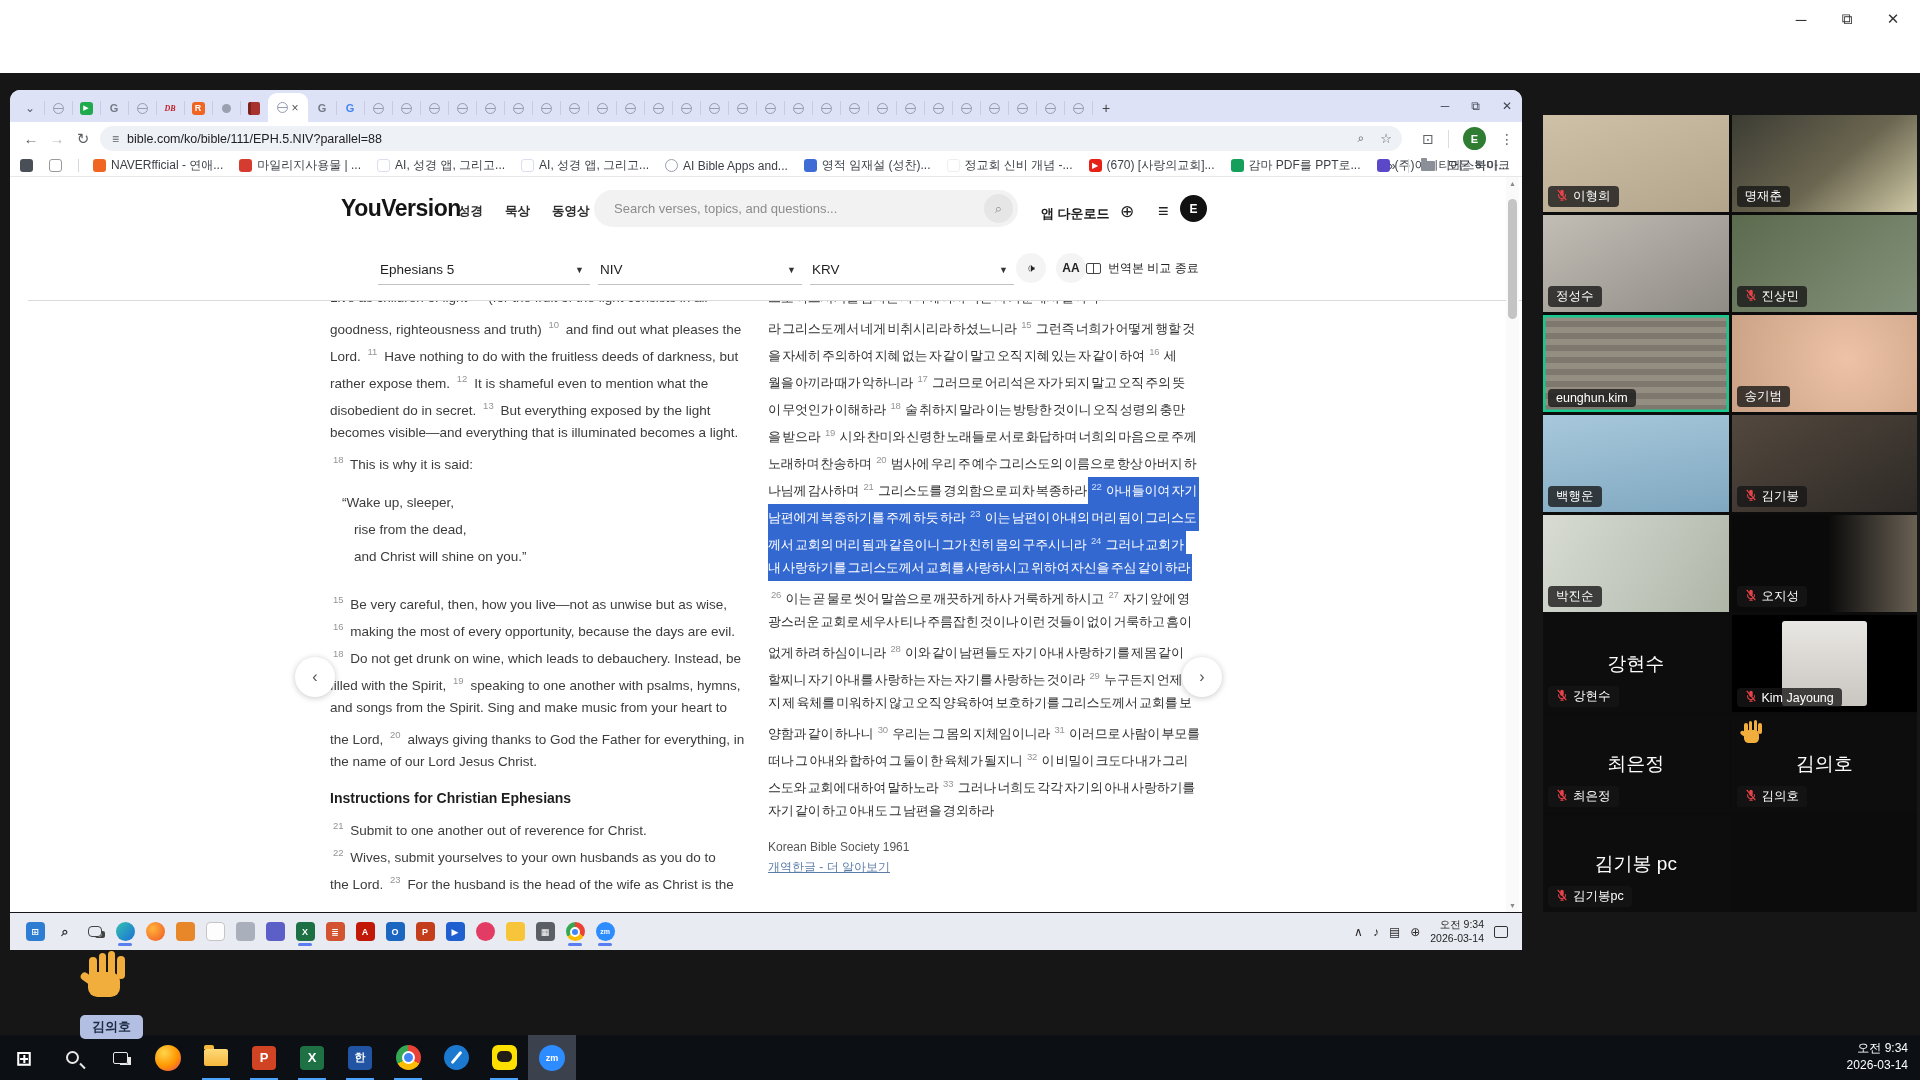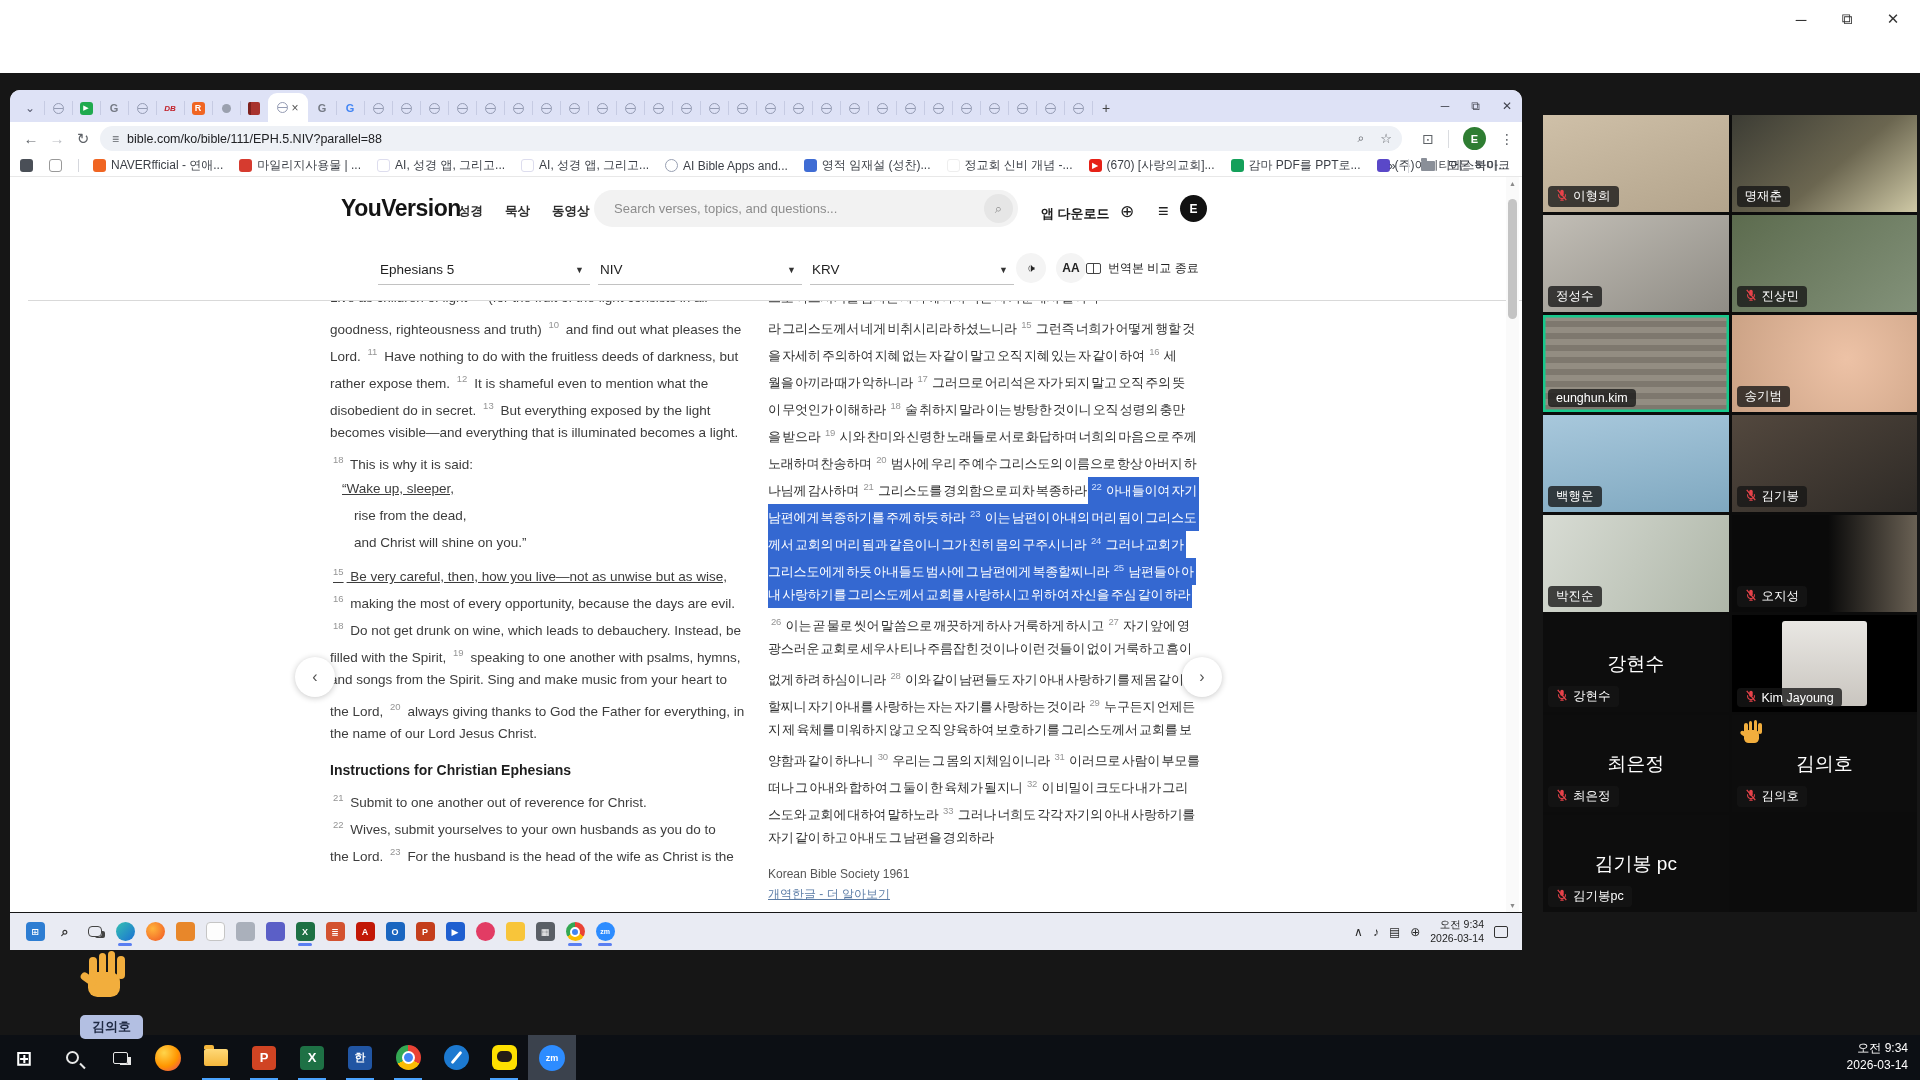--- a/index.html
+++ b/index.html
@@ -16,21 +16,21 @@
   .tabstrip{position:absolute;top:0;left:0;right:0;height:32px;background:#dee2f6;display:flex;align-items:flex-end;padding-left:6px;}
   .tab{width:28px;height:26px;margin-bottom:1px;display:flex;align-items:center;justify-content:center;position:relative;}
   .tab+.tab::before{content:"";position:absolute;left:0;top:6px;height:14px;width:1px;background:#c6cbe3;}
   .tab.active{background:#fff;border-radius:9px 9px 0 0;width:40px;height:29px;margin-bottom:0;}
   .tab.active::before,.tab.active+.tab::before{display:none;}
   .tab .x{font-size:12px;color:#555;margin-left:3px;}
   .fav-globe{width:11px;height:11px;border-radius:50%;border:1.5px solid #959cb4;position:relative;}
   .fav-globe::after{content:"";position:absolute;left:0;right:0;top:4px;height:1.2px;background:#959cb4;}
   .ic-caret{color:#5c5f74;font-size:12px;}
   .ic-play{width:13px;height:13px;background:#1faa4e;border-radius:3px;color:#fff;font-size:7px;display:flex;align-items:center;justify-content:center;}
-  .ic-db{color:#c22029;font-weight:bold;font-style:italic;font-size:8px;}
+  .ic-db{color:#c22029;font-weight:bold;font-style:italic;font-size:8px;font-family:Liberation Serif, serif;}
   .ic-r{width:13px;height:13px;background:#f06522;border-radius:3px;color:#fff;font-size:9px;font-weight:bold;display:flex;align-items:center;justify-content:center;}
   .ic-mic{width:9px;height:9px;border-radius:50%;background:#9aa0ae;}
   .ic-book{width:12px;height:13px;background:#a8332e;border-radius:2px;border-left:3px solid #7e211d;}
   .ic-g{color:#757a85;font-weight:bold;font-size:11px;}
   .ic-gc{color:#4285f4;font-weight:bold;font-size:11px;}
   .ic-plus{color:#444;font-size:14px;}
   .chromectl{position:absolute;top:0;height:32px;display:flex;align-items:center;gap:22px;right:10px;color:#41434e;font-size:12px;}
   
   .navbar{position:absolute;top:32px;left:0;right:0;height:33px;background:#fff;display:flex;align-items:center;}
   .nbtn{color:#5f6368;font-size:15px;width:26px;text-align:center;}
@@ -82,21 +82,21 @@
   .col{position:absolute;top:107px;z-index:1;}
   .col-eng{left:320px;width:430px;}
   .col-kor{left:758px;width:428px;}
   .tl{height:27px;line-height:27px;white-space:nowrap;font-size:13.5px;color:#3c3c3c;}
   .col-kor .tl{font-size:13px;color:#2f2f2f;letter-spacing:-.2px;word-spacing:-2px;}
   .tl sup{font-size:9.5px;color:#949494;margin:0 3px;}
   .tl .hl{background:#3468d1;color:#fff;padding:6px 2px 6px 0;}
   .tl .hl sup{color:#cfe0ff;}
   .tl.poem{padding-left:12px;}
   .tl.poem2{padding-left:24px;}
-  .tl.gap14{margin-top:2px;text-decoration:underline;}
+  .tl.gap14{margin-top:16px;}
   .tl.gap10{margin-top:10px;}
   .tl.heading{font-weight:bold;color:#1e1e1e;font-size:14px;}
   .kfoot{margin-top:13px;font-size:12px;color:#555;line-height:20px;}
   .kfoot a{color:#5b7ca6;text-decoration:underline;}
   .navcirc{position:absolute;width:40px;height:40px;border-radius:50%;background:#fff;box-shadow:0 1px 6px rgba(0,0,0,.22);display:flex;align-items:center;justify-content:center;color:#555;font-size:16px;z-index:6;}
   
   .pgsb{position:absolute;right:3px;top:0;bottom:0;width:13px;background:#fafafa;z-index:7;}
   .pgsb .ar{position:absolute;left:0;right:0;text-align:center;font-size:7px;color:#8a8a8a;}
   .pgsb .thumb{position:absolute;left:2px;width:9px;top:22px;height:120px;background:#c4c4c4;border-radius:5px;}
   
@@ -474,21 +474,20 @@
               <div class="tl">므로 이르시기를 잠자는 자여 깨어서 죽은 자 가운데서 일어나</div>
               <div class="tl">라 그리스도께서 네게 비취시리라 하셨느니라 <sup>15</sup> 그런즉 너희가 어떻게 행할 것</div>
               <div class="tl">을 자세히 주의하여 지혜 없는 자 같이 말고 오직 지혜 있는 자 같이 하여 <sup>16</sup> 세</div>
               <div class="tl">월을 아끼라 때가 악하니라 <sup>17</sup> 그러므로 어리석은 자가 되지 말고 오직 주의 뜻</div>
               <div class="tl">이 무엇인가 이해하라 <sup>18</sup> 술 취하지 말라 이는 방탕한 것이니 오직 성령의 충만</div>
               <div class="tl">을 받으라 <sup>19</sup> 시와 찬미와 신령한 노래들로 서로 화답하며 너희의 마음으로 주께</div>
               <div class="tl">노래하며 찬송하며 <sup>20</sup> 범사에 우리 주 예수 그리스도의 이름으로 항상 아버지 하</div>
               <div class="tl">나님께 감사하며 <sup>21</sup> 그리스도를 경외함으로 피차 복종하라 <span class="hl"><sup>22</sup> 아내들이여 자기</span></div>
               <div class="tl"><span class="hl">남편에게 복종하기를 주께 하듯 하라 <sup>23</sup> 이는 남편이 아내의 머리 됨이 그리스도</span></div>
               <div class="tl"><span class="hl">께서 교회의 머리 됨과 같음이니 그가 친히 몸의 구주시니라 <sup>24</sup> 그러나 교회가</span></div>
-              <div class="tl"><span class="hl">그리스도에게 하듯 아내들도 범사에 그 남편에게 복종할찌니라 <sup>25</sup> 남편들아 아</span></div>
               <div class="tl"><span class="hl">내 사랑하기를 그리스도께서 교회를 사랑하시고 위하여 자신을 주심 같이 하라</span></div>
               <div class="tl"><sup>26</sup> 이는 곧 물로 씻어 말씀으로 깨끗하게 하사 거룩하게 하시고 <sup>27</sup> 자기 앞에 영</div>
               <div class="tl">광스러운 교회로 세우사 티나 주름잡힌 것이나 이런 것들이 없이 거룩하고 흠이</div>
               <div class="tl">없게 하려 하심이니라 <sup>28</sup> 이와 같이 남편들도 자기 아내 사랑하기를 제몸 같이</div>
               <div class="tl">할찌니 자기 아내를 사랑하는 자는 자기를 사랑하는 것이라 <sup>29</sup> 누구든지 언제든</div>
               <div class="tl">지 제 육체를 미워하지 않고 오직 양육하여 보호하기를 그리스도께서 교회를 보</div>
               <div class="tl">양함과 같이 하나니 <sup>30</sup> 우리는 그 몸의 지체임이니라 <sup>31</sup> 이러므로 사람이 부모를</div>
               <div class="tl">떠나 그 아내와 합하여 그 둘이 한 육체가 될지니 <sup>32</sup> 이 비밀이 크도다 내가 그리</div>
               <div class="tl">스도와 교회에 대하여 말하노라 <sup>33</sup> 그러나 너희도 각각 자기의 아내 사랑하기를</div>
               <div class="tl">자기 같이 하고 아내도 그 남편을 경외하라</div>

